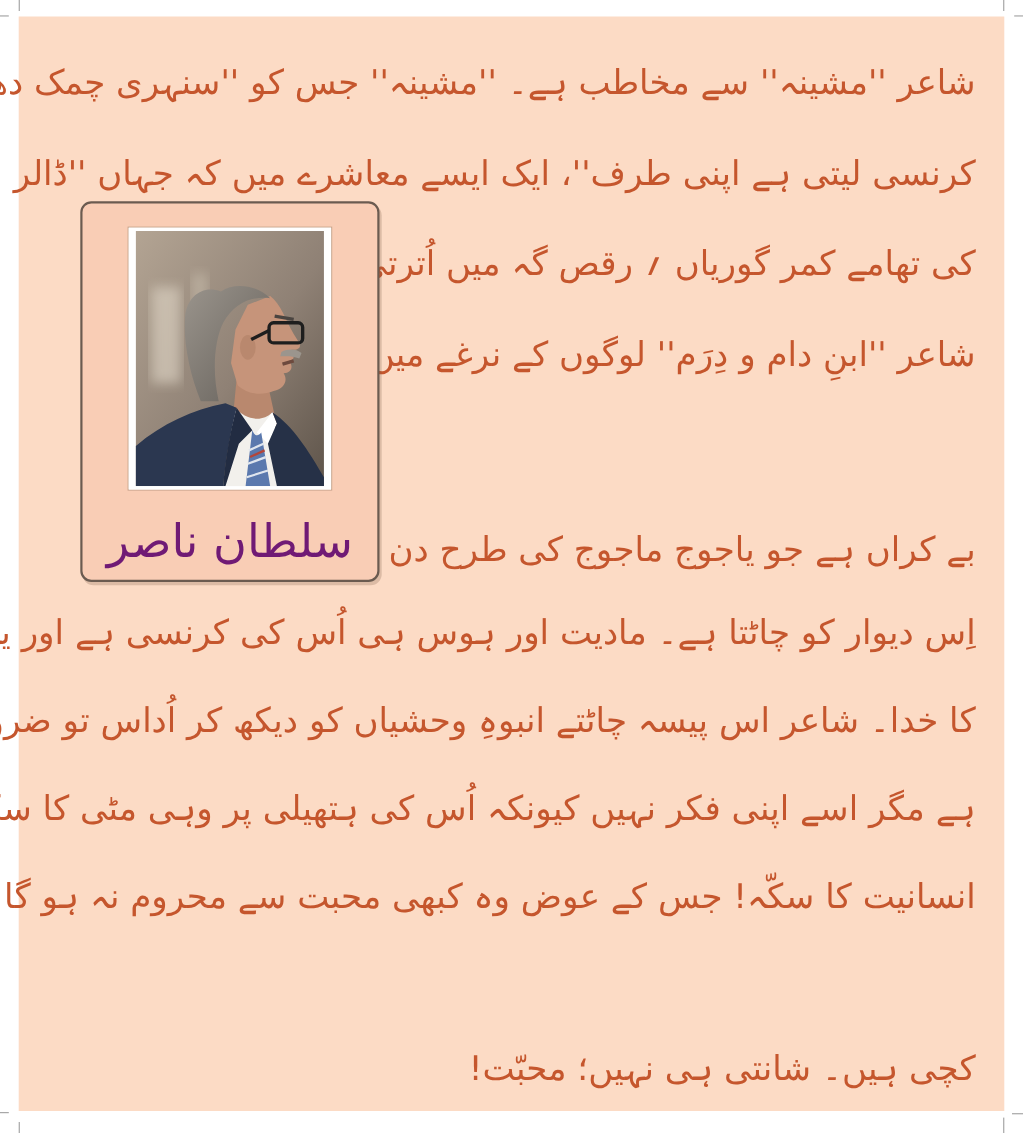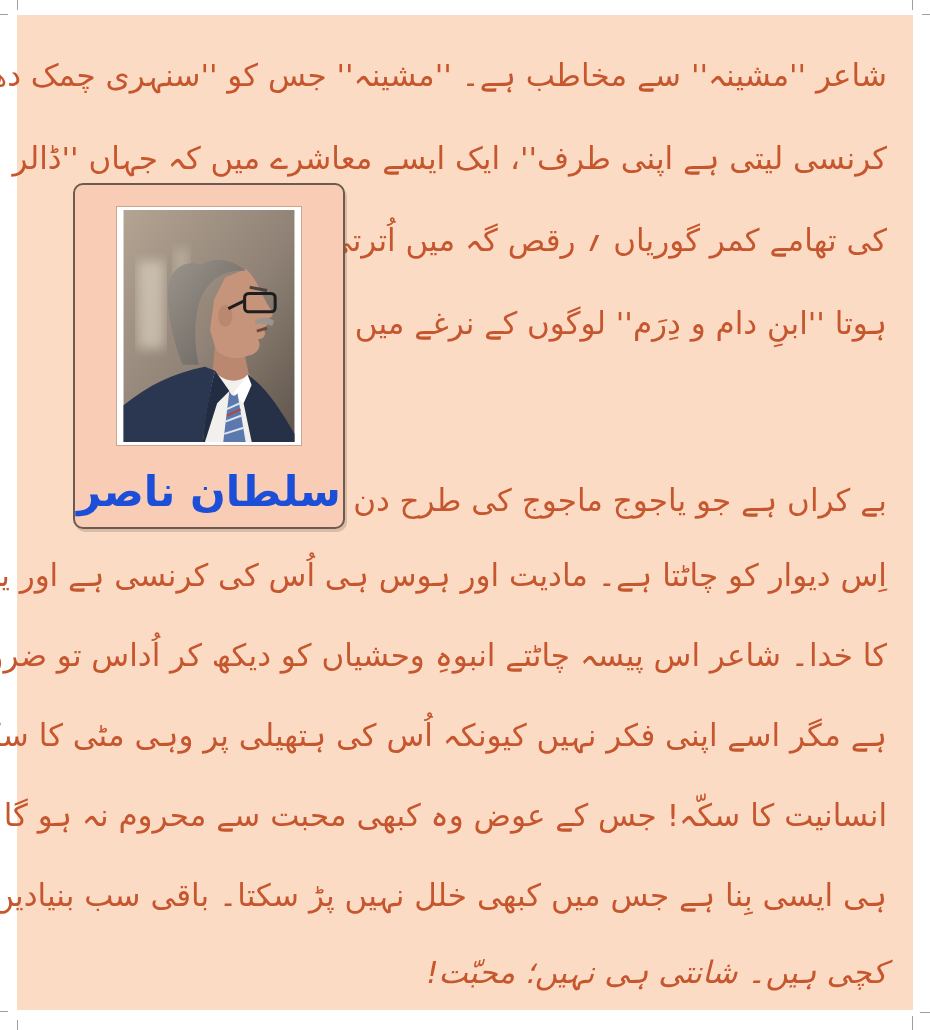--- a/index.html
+++ b/index.html
@@ -11,35 +11,35 @@
   .panel{
     position:absolute;left:17px;top:15px;width:896px;height:995px;
     background:#fcdbc5;
   }
   .ln{
     position:absolute;right:26px;left:44px;height:78px;line-height:78px;
     direction:rtl;unicode-bidi:embed;text-align:justify;text-align-last:justify;
     font-size:31px;color:#c5562d;white-space:nowrap;overflow:visible;
   }
   .ln.wrap{left:341px;}
-  .ln.last{left:auto;width:450px;text-align:center;text-align-last:right;font-style:italic;}
+  .ln.last{left:auto;width:450px;text-align:center;text-align-last:right;}
   .photo-frame{
     position:absolute;left:56px;top:168px;width:272px;height:346px;
     background:#f9cdb5;border:2px solid #6b5b50;border-radius:10px;
     box-sizing:border-box;box-shadow:2px 3px 0 rgba(125,92,70,0.25);
   }
   .photo{
     margin:22px auto 0;width:184px;height:238px;background:#ffffff;
     border:3px solid #ffffff;box-sizing:border-box;overflow:hidden;
     box-shadow:0 0 0 1px #c9a58d;
   }
   .photo svg{display:block;width:178px;height:232px;}
   .caption{
     position:absolute;left:0;right:0;top:272px;height:70px;line-height:70px;
-    text-align:center;direction:rtl;font-size:42px;font-weight:bold;color:#1d4ed8;
+    text-align:center;direction:rtl;font-size:42px;font-weight:normal;color:#701a75;
   }
 </style>
 </head>
 <body>
 
 <div class="page">
 
   <span class="crop" style="left:17px;top:0;width:1px;height:10px;"></span>
   <span class="crop" style="left:0;top:14px;width:8px;height:1px;"></span>
   <span class="crop" style="left:912px;top:0;width:1px;height:10px;"></span>
@@ -47,27 +47,26 @@
   <span class="crop" style="left:17px;top:1020px;width:1px;height:10px;"></span>
   <span class="crop" style="left:0;top:1011px;width:8px;height:1px;"></span>
   <span class="crop" style="left:912px;top:1016px;width:1px;height:14px;"></span>
   <span class="crop" style="left:920px;top:1012px;width:10px;height:1px;"></span>
 
   <div class="panel">
 
     <div class="ln" style="top:21px;">شاعر ''مشینہ'' سے مخاطب ہے۔ ''مشینہ'' جس کو ''سنہری چمک دھات کی ؍</div>
     <div class="ln" style="top:104px;">کرنسی لیتی ہے اپنی طرف''، ایک ایسے معاشرے میں کہ جہاں ''ڈالر</div>
     <div class="ln wrap" style="top:186px;">کی تھامے کمر گوریاں ؍ رقص گہ میں اُترتی ہیں''۔</div>
-    <div class="ln wrap" style="top:269px;">ہوتا ''ابنِ دام و دِرَم'' لوگوں کے نرغے میں</div>
+    <div class="ln wrap" style="top:269px;">شاعر ''ابنِ دام و دِرَم'' لوگوں کے نرغے میں</div>
     <div class="ln wrap" style="top:446px;">بے کراں ہے جو یاجوج ماجوج کی طرح دن بھر</div>
     <div class="ln" style="top:521px;">اِس دیوار کو چاٹتا ہے۔ مادیت اور ہوس ہی اُس کی کرنسی ہے اور یہی اُس</div>
     <div class="ln" style="top:601px;">کا خدا۔ شاعر اس پیسہ چاٹتے انبوہِ وحشیاں کو دیکھ کر اُداس تو ضرور ہوتا</div>
     <div class="ln" style="top:681px;">ہے مگر اسے اپنی فکر نہیں کیونکہ اُس کی ہتھیلی پر وہی مٹی کا سکّہ موجود ہے،</div>
     <div class="ln" style="top:761px;">انسانیت کا سکّہ! جس کے عوض وہ کبھی محبت سے محروم نہ ہو گا۔ محبت</div>
-    <div class="ln" style="top:841px;">ہی ایسی بِنا ہے جس میں کبھی خلل نہیں پڑ سکتا۔ باقی سب بنیادیں</div>
     <div class="ln last" style="top:918px;">کچی ہیں۔ شانتی ہی نہیں؛ محبّت!</div>
 
     <div class="photo-frame">
       <div class="photo">
 
         <svg viewBox="0 0 168 228">
           <defs>
             <linearGradient id="bg" x1="0" y1="0" x2="1" y2="1">
               <stop offset="0" stop-color="#b3a493"></stop>
               <stop offset="0.55" stop-color="#8f8175"></stop>

